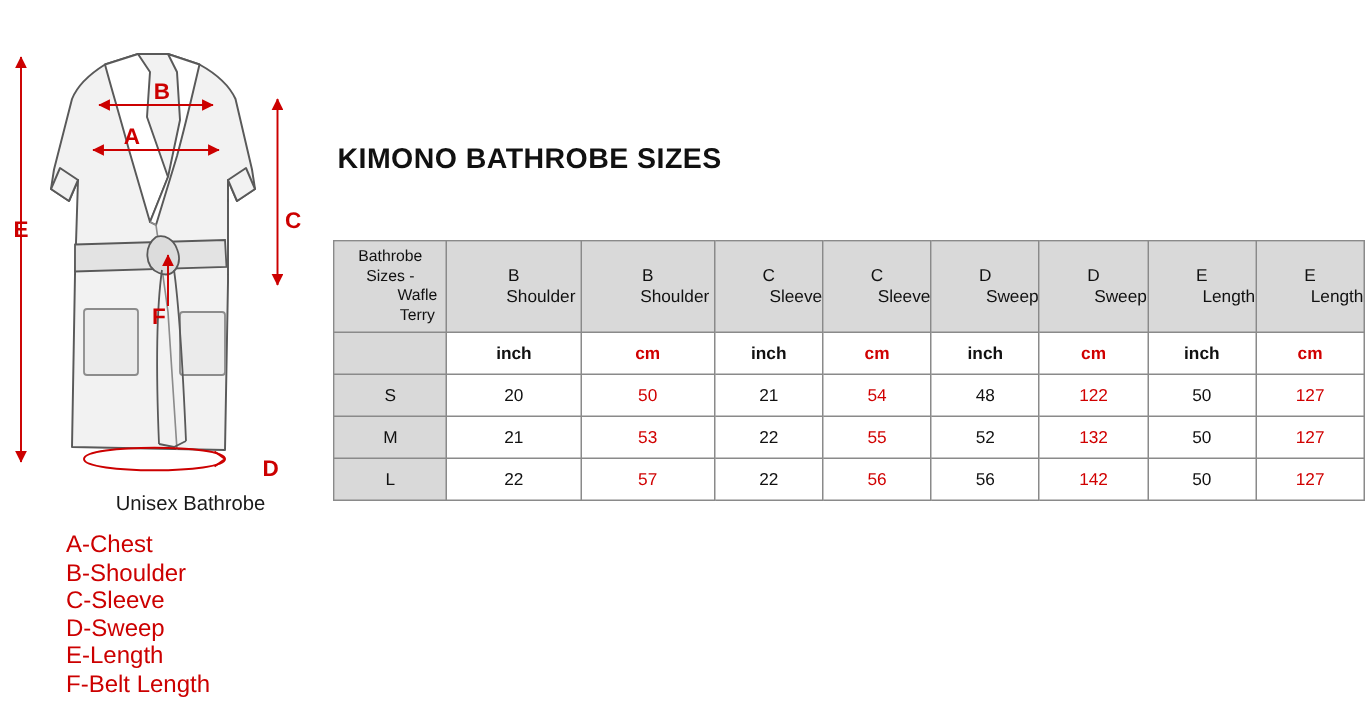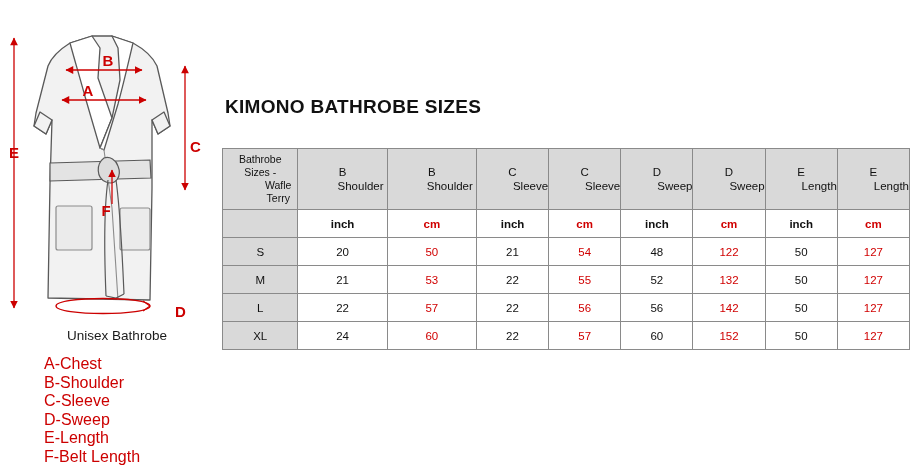--- a/index.html
+++ b/index.html
@@ -27,21 +27,21 @@
     width: 230px;
     height: 470px;
   }
   #robe-svg {
     position: absolute;
     left: 0;
     top: 8px;
   }
   #caption {
     position: absolute;
-    left: 2px;
+    left: 12px;
     top: 328px;
     width: 230px;
     text-align: center;
     font-size: 13.5px;
     color: #1a1a1a;
   }
   #legend {
     position: absolute;
     left: 44px;
     top: 355px;
@@ -61,21 +61,21 @@
     width: 680px;
     text-align: left;
     font-size: 19px;
     font-weight: bold;
     color: #111;
     letter-spacing: 0.3px;
   }
   #size-table {
     position: absolute;
     left: 222px;
-    top: 148px;
+    top: 160px;
     border-collapse: collapse;
     table-layout: fixed;
     background: #fff;
   }
   #size-table td, #size-table th {
     border: 1px solid #8a8a8a;
     text-align: center;
     vertical-align: middle;
     font-size: 11.5px;
     color: #111;
@@ -301,27 +301,16 @@
         <td>22</td>
         <td class="red">57</td>
         <td>22</td>
         <td class="red">56</td>
         <td>56</td>
         <td class="red">142</td>
         <td>50</td>
         <td class="red">127</td>
       </tr>
 
-      <tr>
-        <td class="label-cell">XL</td>
-        <td>24</td>
-        <td class="red">60</td>
-        <td>22</td>
-        <td class="red">57</td>
-        <td>60</td>
-        <td class="red">152</td>
-        <td>50</td>
-        <td class="red">127</td>
-      </tr>
     </tbody>
   </table>
 
 </div>
 
 </body></html>

